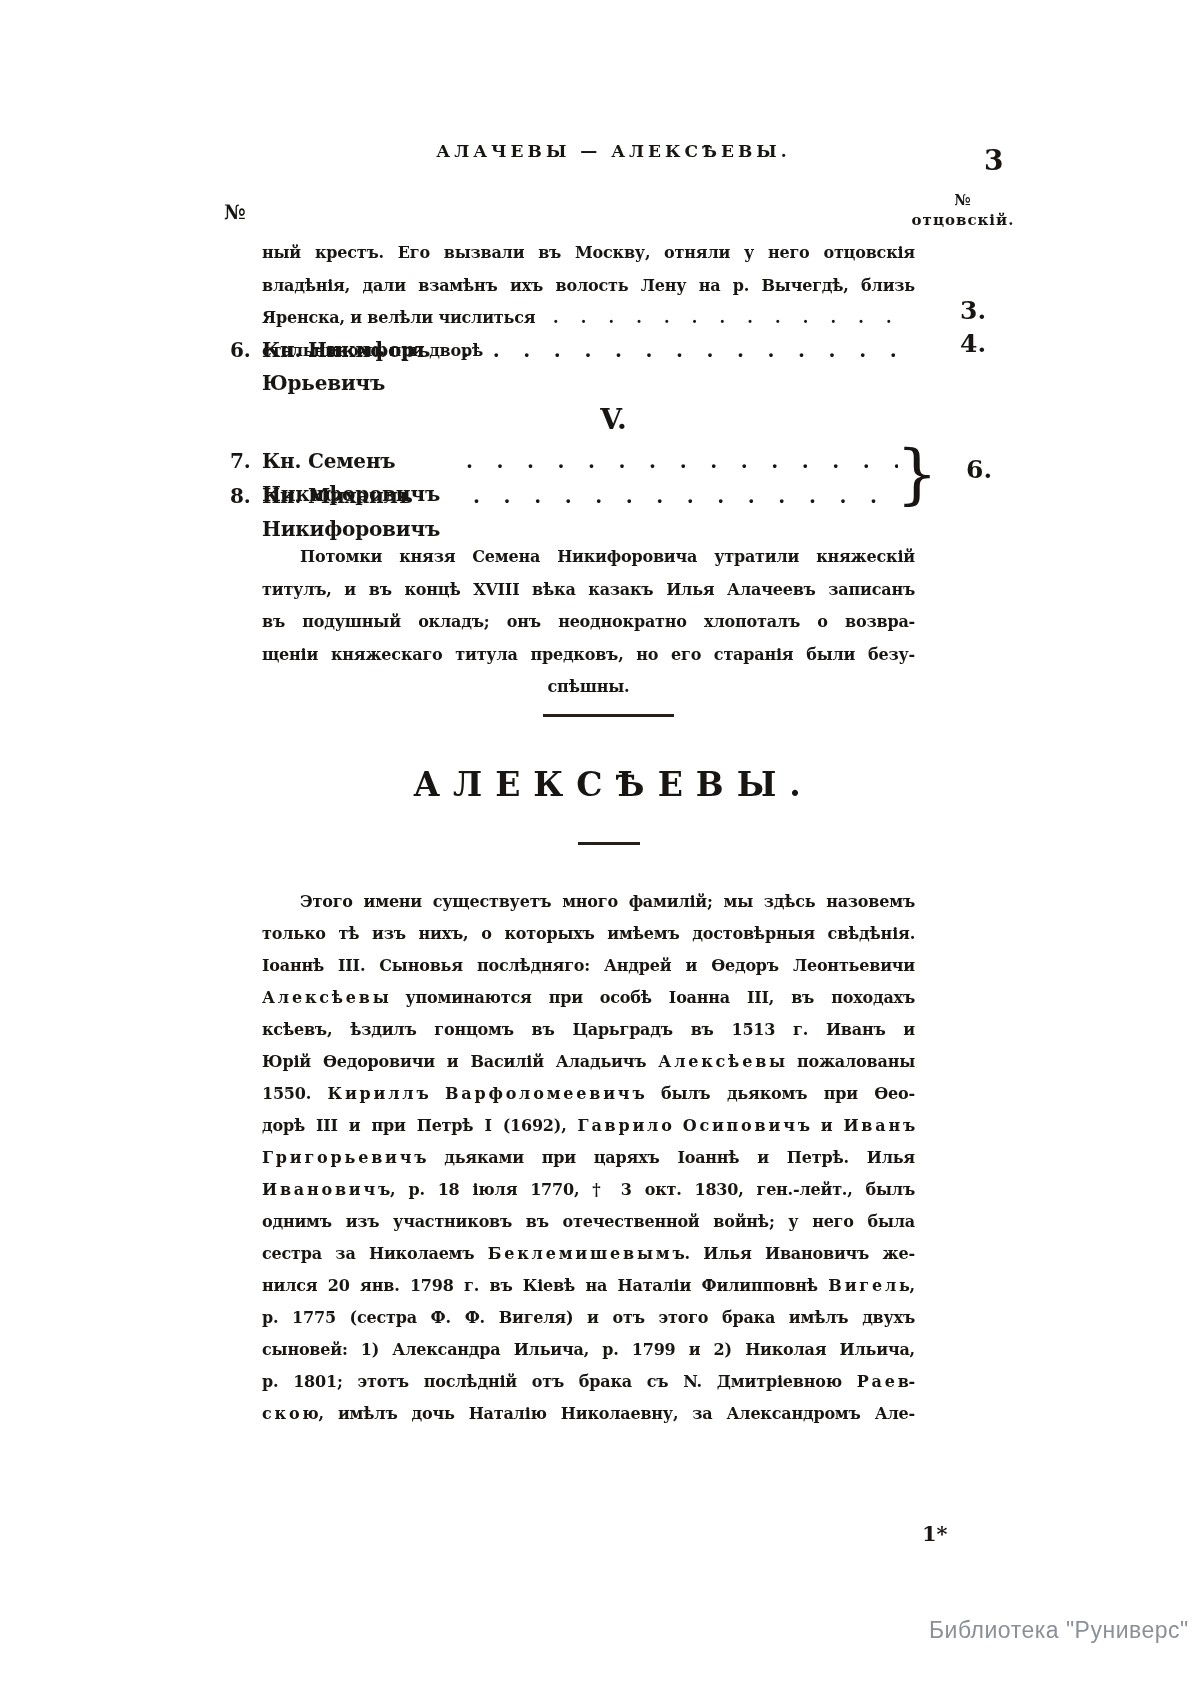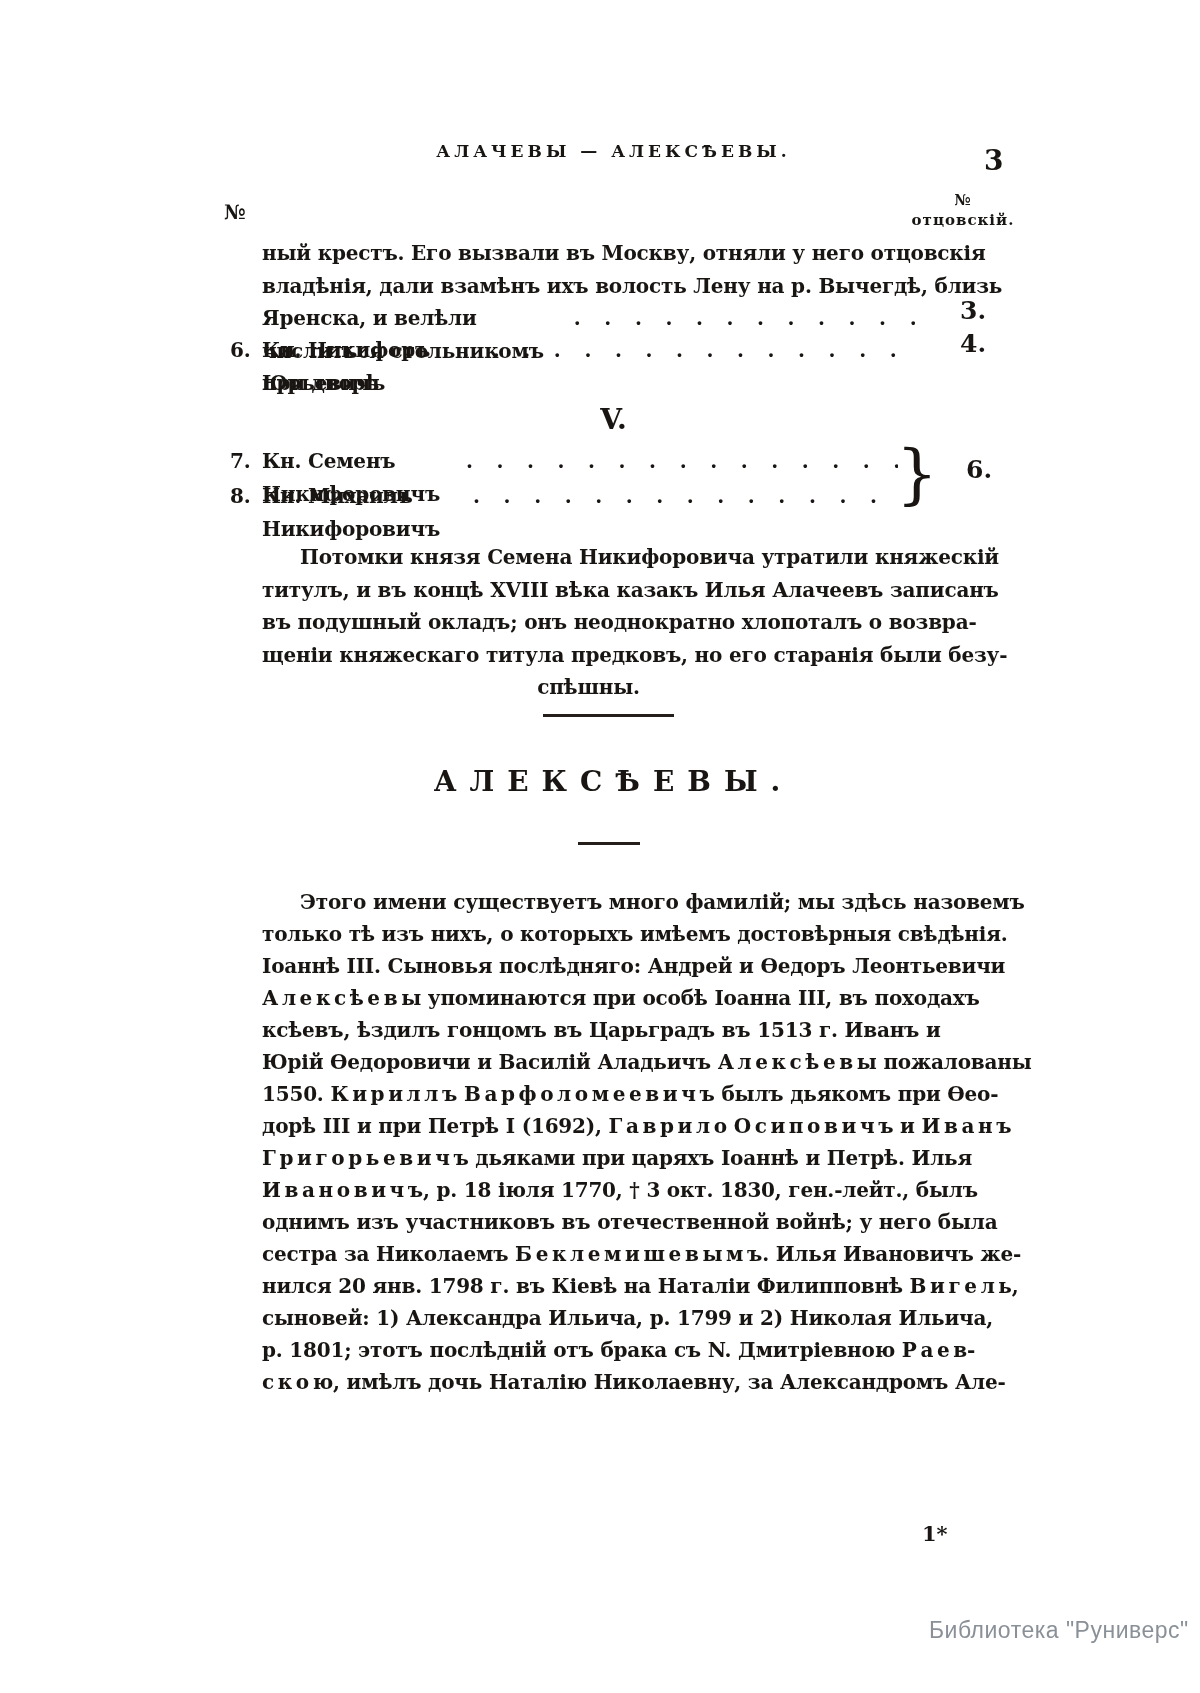--- a/index.html
+++ b/index.html
@@ -22,21 +22,21 @@
   }
   .page-number { top:144px; left:984px; font-size:28px; letter-spacing:1px; }
 
   .col-head-left { top:200px; left:224px; font-size:20px; }
   .col-head-right {
     top:190px; left:893px; width:140px;
     text-align:center; font-size:15px; line-height:20px; letter-spacing:1px;
   }
 
   
-  .textcol { left:262px; width:653px; font-size:20px; }
+  .textcol { left:262px; width:653px; font-size:16px; }
   .jline { text-align:justify; text-align-last:justify; letter-spacing:-0.2px; white-space:nowrap; }
   .short { text-align:center; letter-spacing:-0.2px; }
   .indent { text-indent:38px; }
 
   .cont-para { top:237px; line-height:32.5px; }
   .closing-para { top:541px; line-height:32.5px; }
   .body-para { top:886px; line-height:32px; }
 
   
   .leader-row { display:flex; align-items:baseline; letter-spacing:-0.2px; }
@@ -54,21 +54,21 @@
 
   .brace { top:436px; left:896px; font-size:66px; line-height:76px; font-weight:400; }
 
   .rule { background:#241f1b; height:3px; }
   .rule-above-heading { top:714px; left:543px; width:131px; }
   .rule-below-heading { top:842px; left:578px; width:62px; height:3px; }
 
   .family-heading {
     top:765px; left:262px; width:703px;
     text-align:center;
-    font-size:28px; letter-spacing:13px;
+    font-size:33px; letter-spacing:13px;
   }
 
   .signature-mark { top:1521px; left:922px; font-size:21px; }
 
   .watermark {
     top:1617px; left:929px;
     font-family:"Liberation Sans", sans-serif;
     font-weight:400;
     font-size:23px;
     color:#8a9097;
@@ -141,20 +141,21 @@
     <div class="jline">А л е к с ѣ е в ы упоминаются при особѣ Іоанна III, въ походахъ</div>
     <div class="jline">ксѣевъ, ѣздилъ гонцомъ въ Царьградъ въ 1513 г. Иванъ и</div>
     <div class="jline">Юрій Ѳедоровичи и Василій Аладьичъ А л е к с ѣ е в ы пожалованы</div>
     <div class="jline">1550. К и р и л л ъ В а р ф о л о м е е в и ч ъ былъ дьякомъ при Ѳео-</div>
     <div class="jline">дорѣ III и при Петрѣ I (1692), Г а в р и л о О с и п о в и ч ъ и И в а н ъ</div>
     <div class="jline">Г р и г о р ь е в и ч ъ дьяками при царяхъ Іоаннѣ и Петрѣ. Илья</div>
     <div class="jline">И в а н о в и ч ъ, р. 18 іюля 1770, † 3 окт. 1830, ген.-лейт., былъ</div>
     <div class="jline">однимъ изъ участниковъ въ отечественной войнѣ; у него была</div>
     <div class="jline">сестра за Николаемъ Б е к л е м и ш е в ы м ъ. Илья Ивановичъ же-</div>
     <div class="jline">нился 20 янв. 1798 г. въ Кіевѣ на Наталіи Филипповнѣ В и г е л ь,</div>
+    <div class="jline">р. 1775 (сестра Ф. Ф. Вигеля) и отъ этого брака имѣлъ двухъ</div>
     <div class="jline">сыновей: 1) Александра Ильича, р. 1799 и 2) Николая Ильича,</div>
     <div class="jline">р. 1801; этотъ послѣдній отъ брака съ N. Дмитріевною Р а е в-</div>
     <div class="jline">с к о ю, имѣлъ дочь Наталію Николаевну, за Александромъ Але-</div>
   </div>
 
   <div class="abs signature-mark">1*</div>
 
   <div class="abs watermark">Библиотека "Руниверс"</div>
 
 </div>

